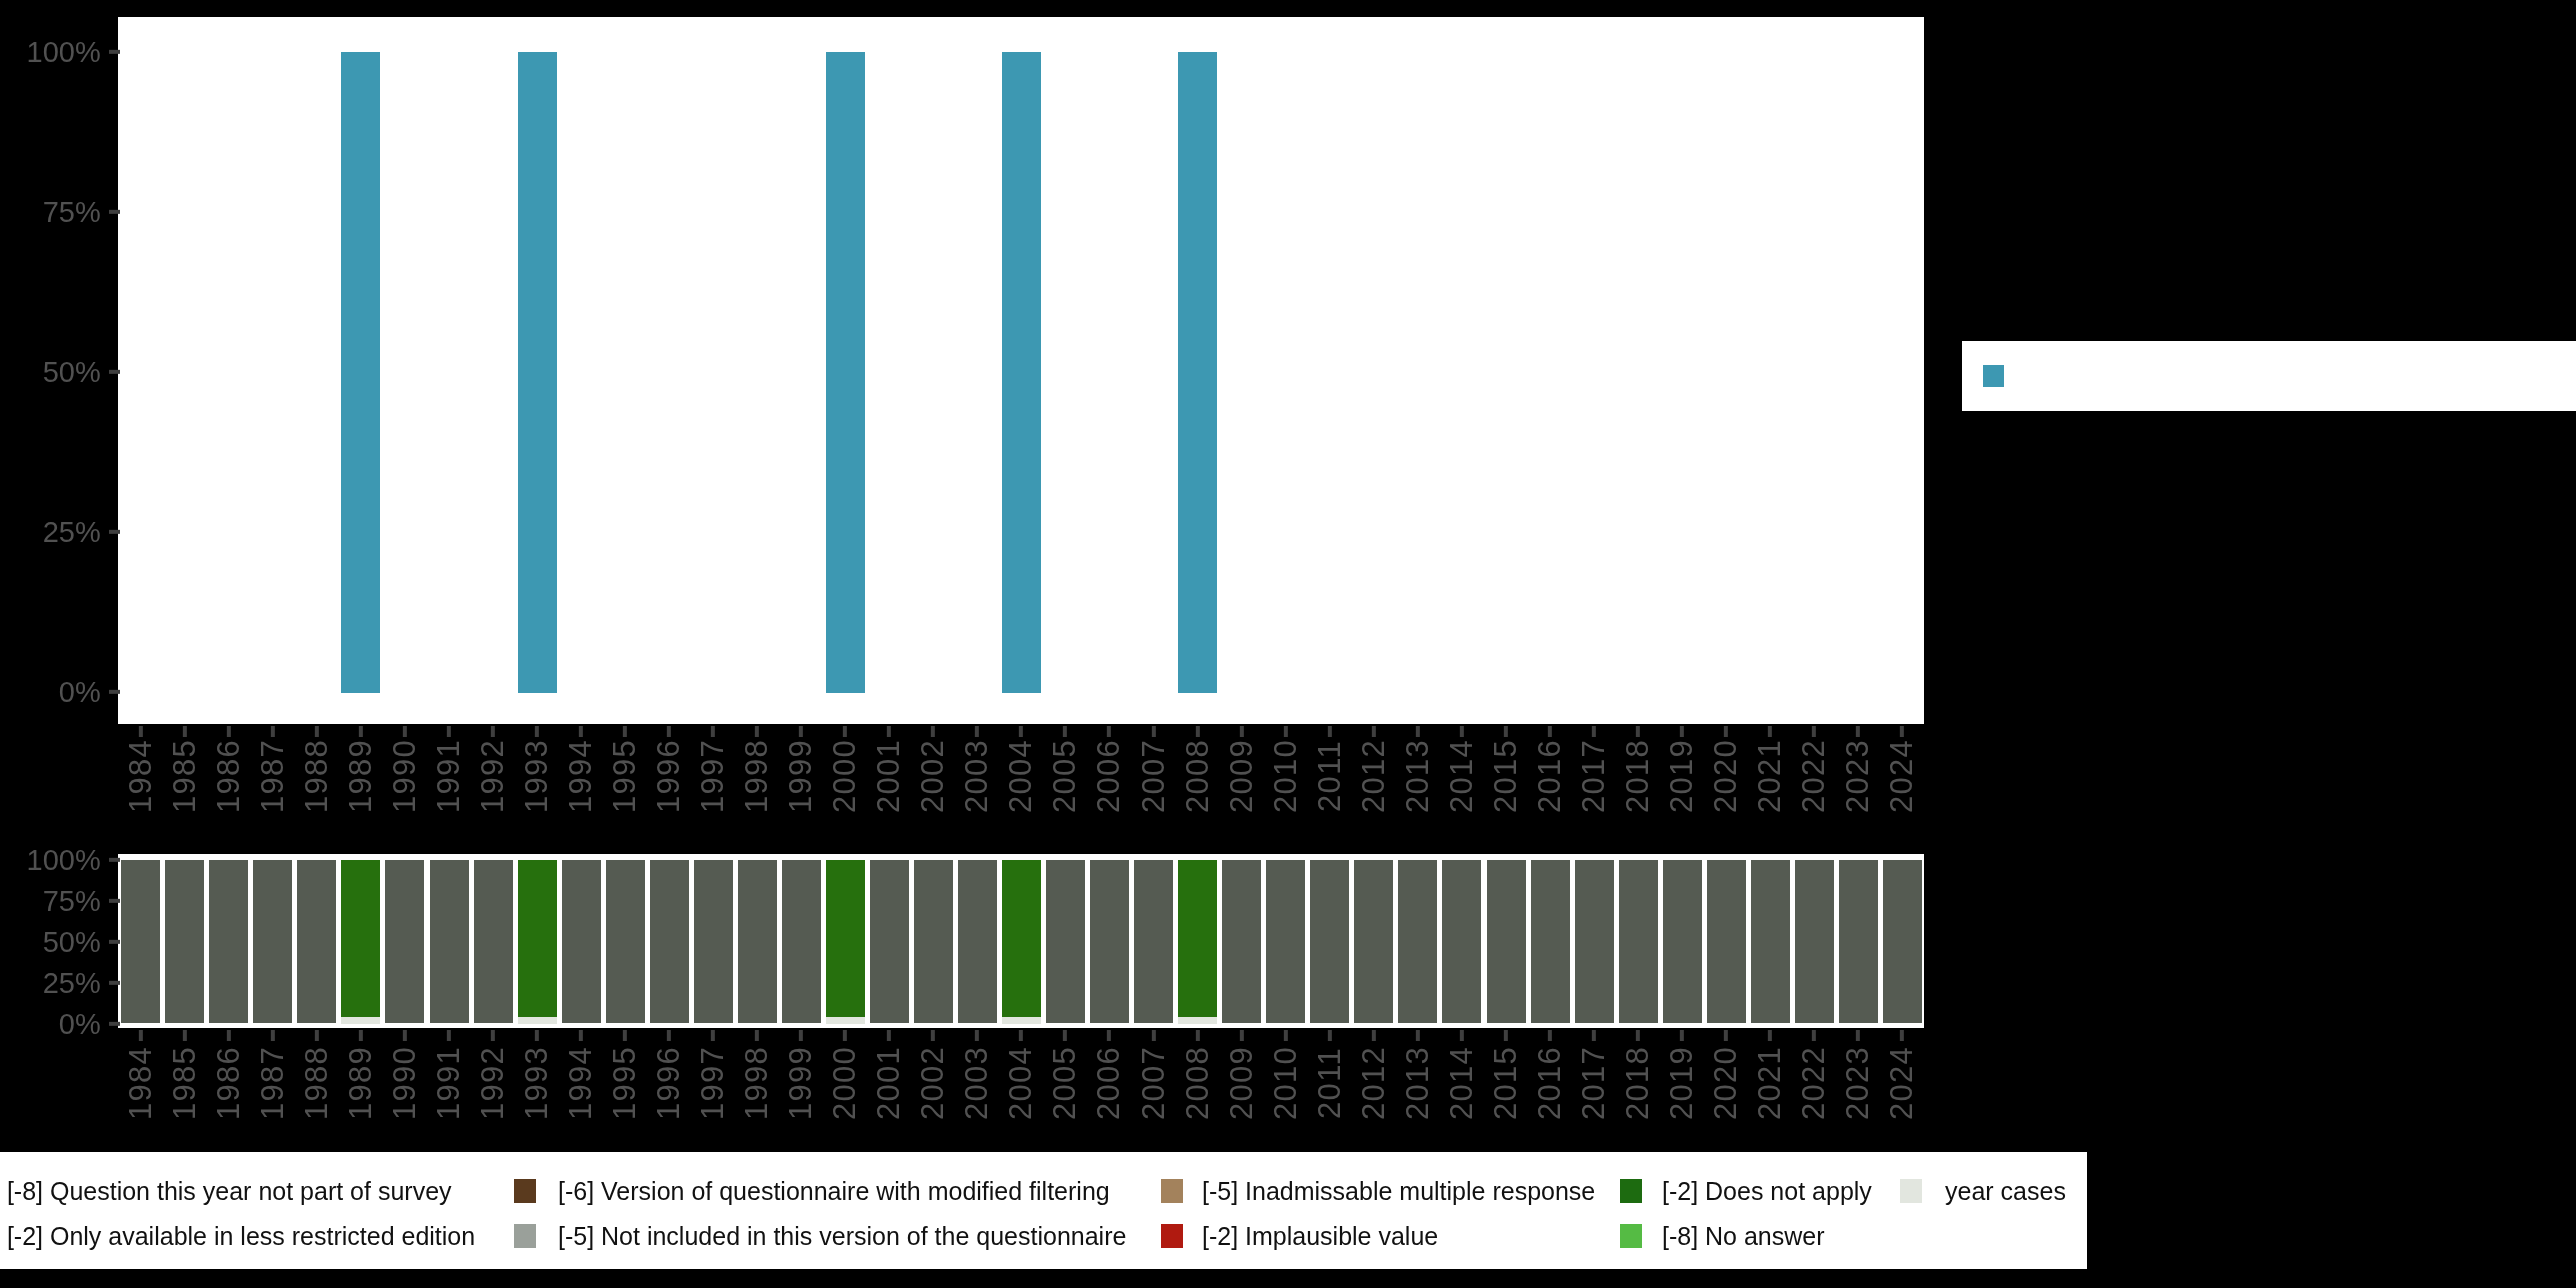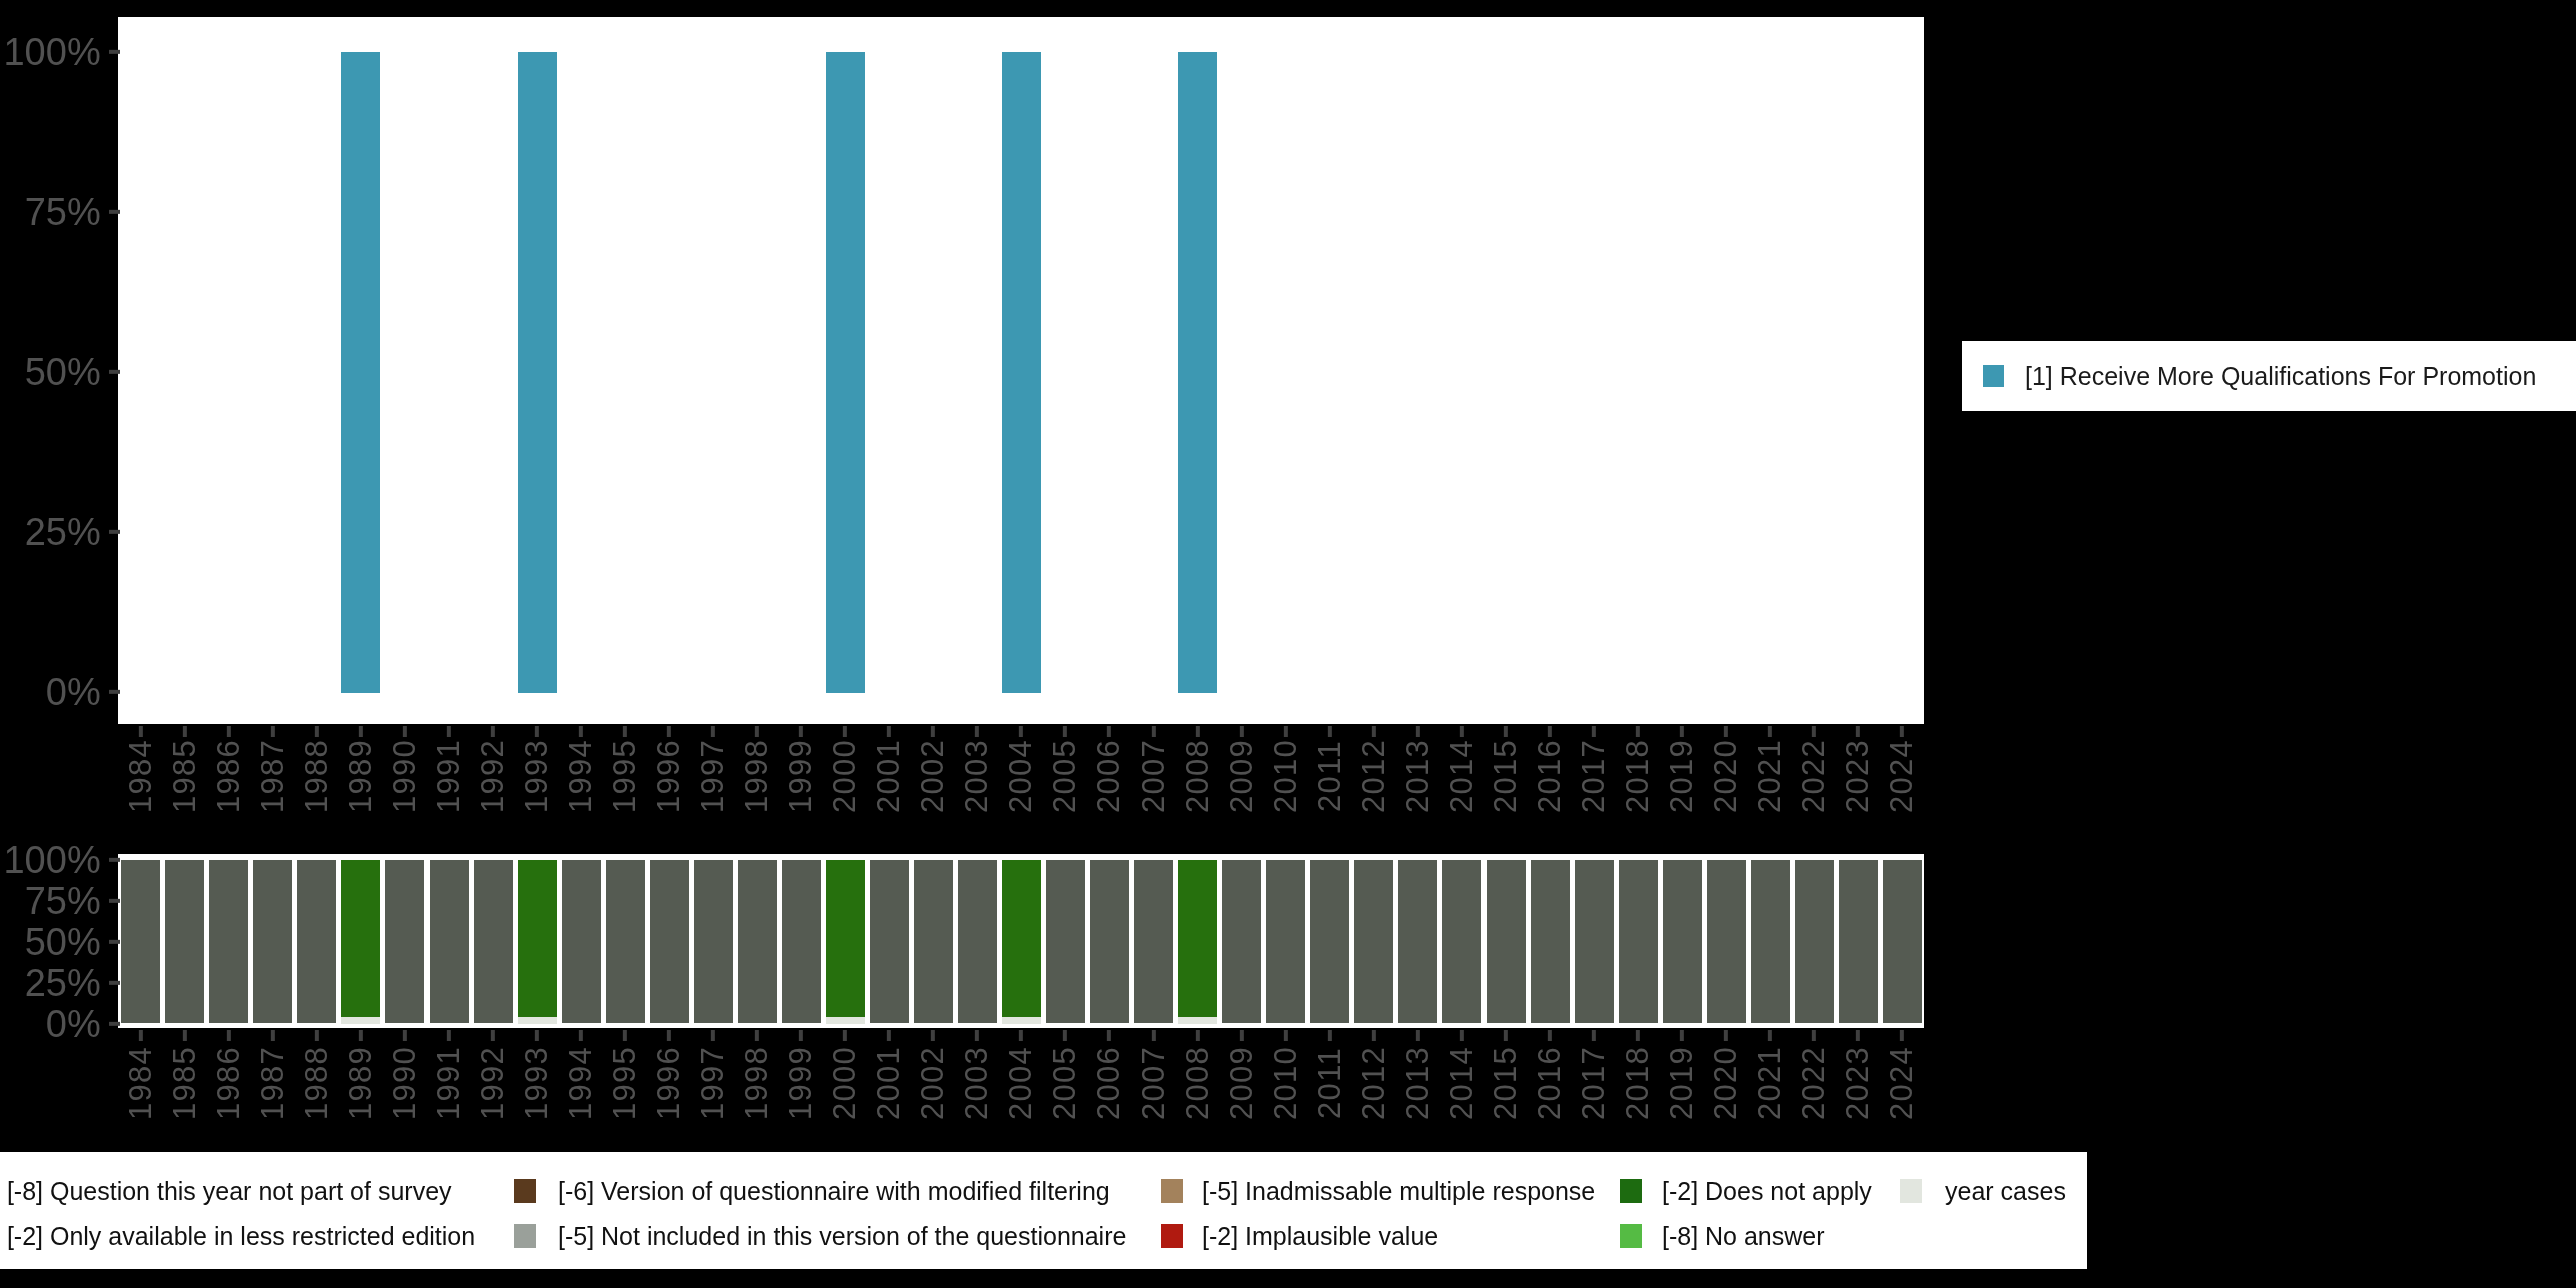--- a/index.html
+++ b/index.html
@@ -7,21 +7,21 @@
     width:2576px;height:1288px;
     background:#000;
     overflow:hidden;
     position:relative;
     font-family:"Liberation Sans", sans-serif;
   }
   .plot{position:absolute;background:#fff;}
   .bar{position:absolute;}
   .ylabel{
     position:absolute;width:99px;text-align:right;
-    font-size:38px;color:#515151;line-height:34px;
+    font-size:29px;color:#515151;line-height:34px;
     transform:translateY(-50%);
   }
   .ytick{position:absolute;width:11px;height:4.3px;background:#3f3f3f;transform:translateY(-50%);}
   .xtick{position:absolute;width:4.3px;height:11px;background:#3f3f3f;transform:translateX(-50%);}
   .xlabel{
     position:absolute;font-size:31px;color:#515151;letter-spacing:1.3px;
     white-space:nowrap;transform:translate(-50%,-50%) rotate(-90deg);
   }
   .legend-right{
     position:absolute;left:1962px;top:341px;width:653px;height:70px;
@@ -48,21 +48,20 @@
 </style>
 </head>
 <body>
 
 <div class="plot" id="plot-top" style="left:118px;top:17px;width:1806px;height:707px;"></div>
 
 <div class="plot" id="plot-mini" style="left:118px;top:854px;width:1806px;height:174px;"></div>
 
 <div class="legend-right">
   <span class="swatch" style="background: rgb(61, 152, 178);"></span>
-  <span class="lbl">[1] Receive More Qualifications For Promotion</span>
 </div>
 
 <div class="legend-bottom" id="legend-bottom">
     <div class="lg-item-label" style="left: 6.9px; top: 39px;">[-8] Question this year not part of survey</div>
     <div class="lg-item-swatch" style="left: 514px; top: 39px; background: rgb(90, 58, 30);"></div>
     <div class="lg-item-label" style="left: 558px; top: 39px;">[-6] Version of questionnaire with modified filtering</div>
     <div class="lg-item-swatch" style="left: 1161px; top: 39px; background: rgb(163, 130, 92);"></div>
     <div class="lg-item-label" style="left: 1202px; top: 39px;">[-5] Inadmissable multiple response</div>
     <div class="lg-item-swatch" style="left: 1620px; top: 39px; background: rgb(29, 107, 16);"></div>
     <div class="lg-item-label" style="left: 1662px; top: 39px;">[-2] Does not apply</div>

